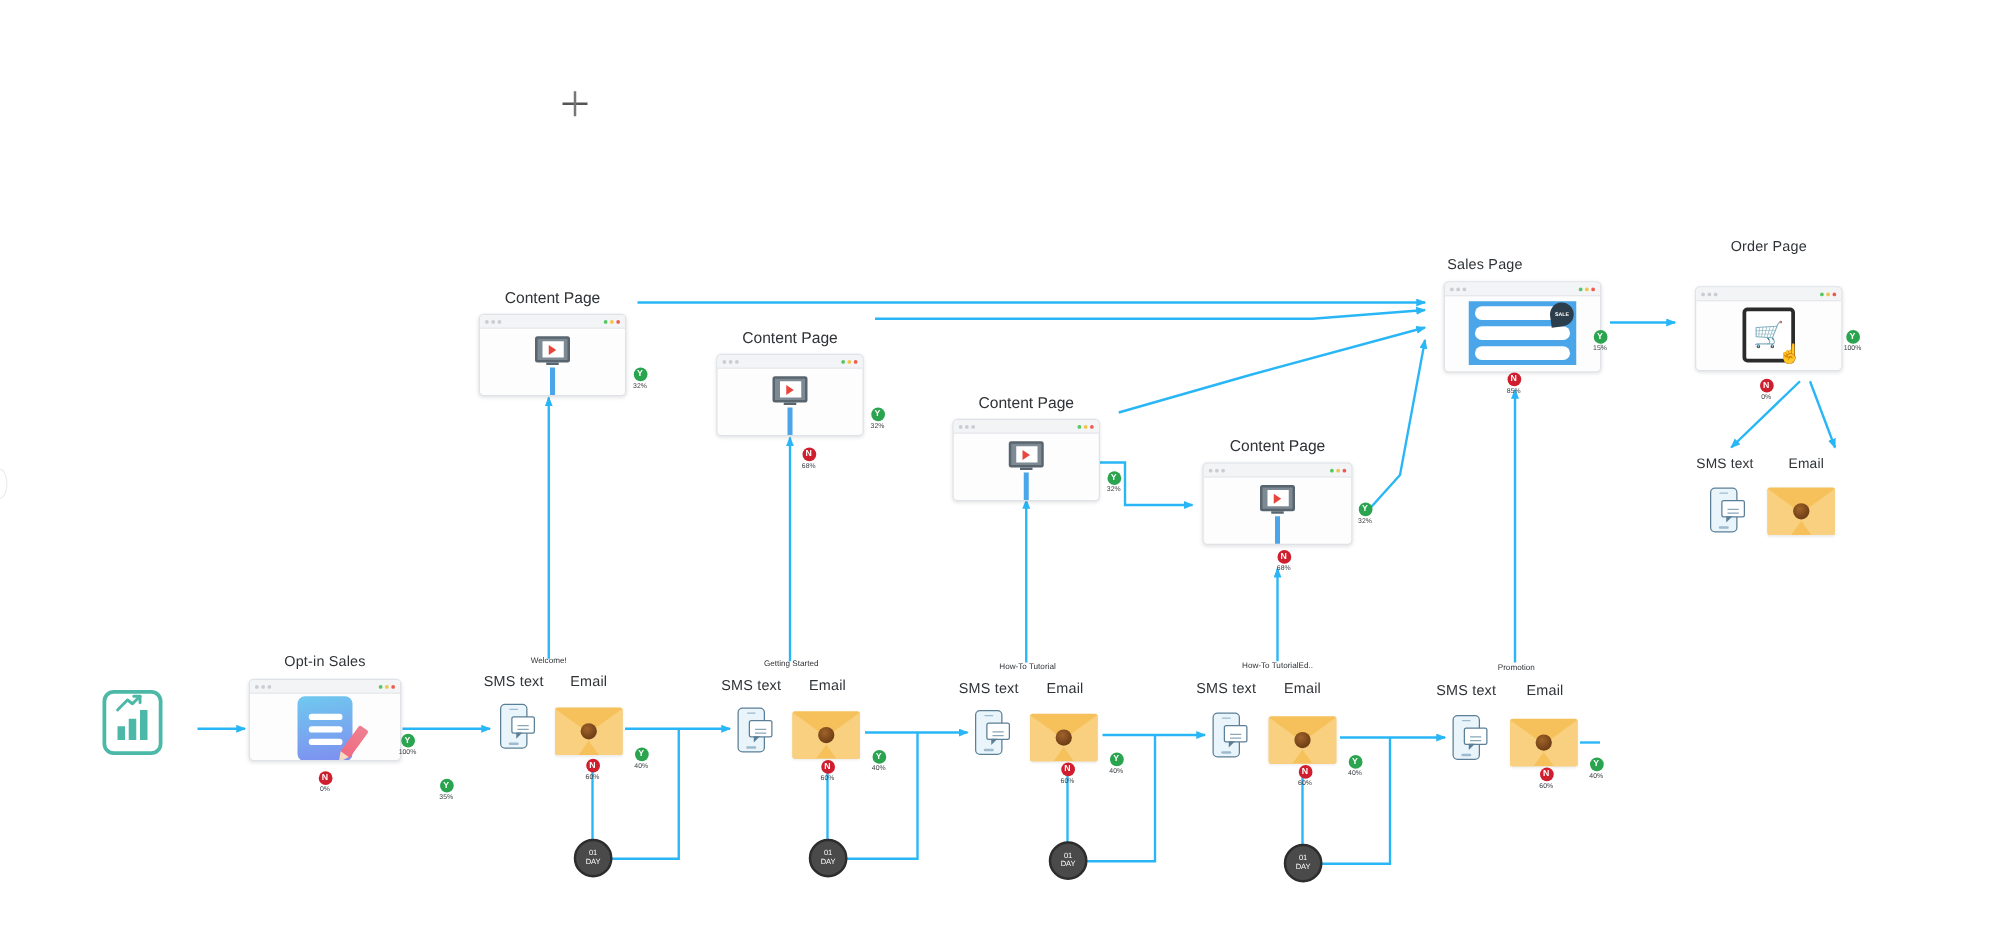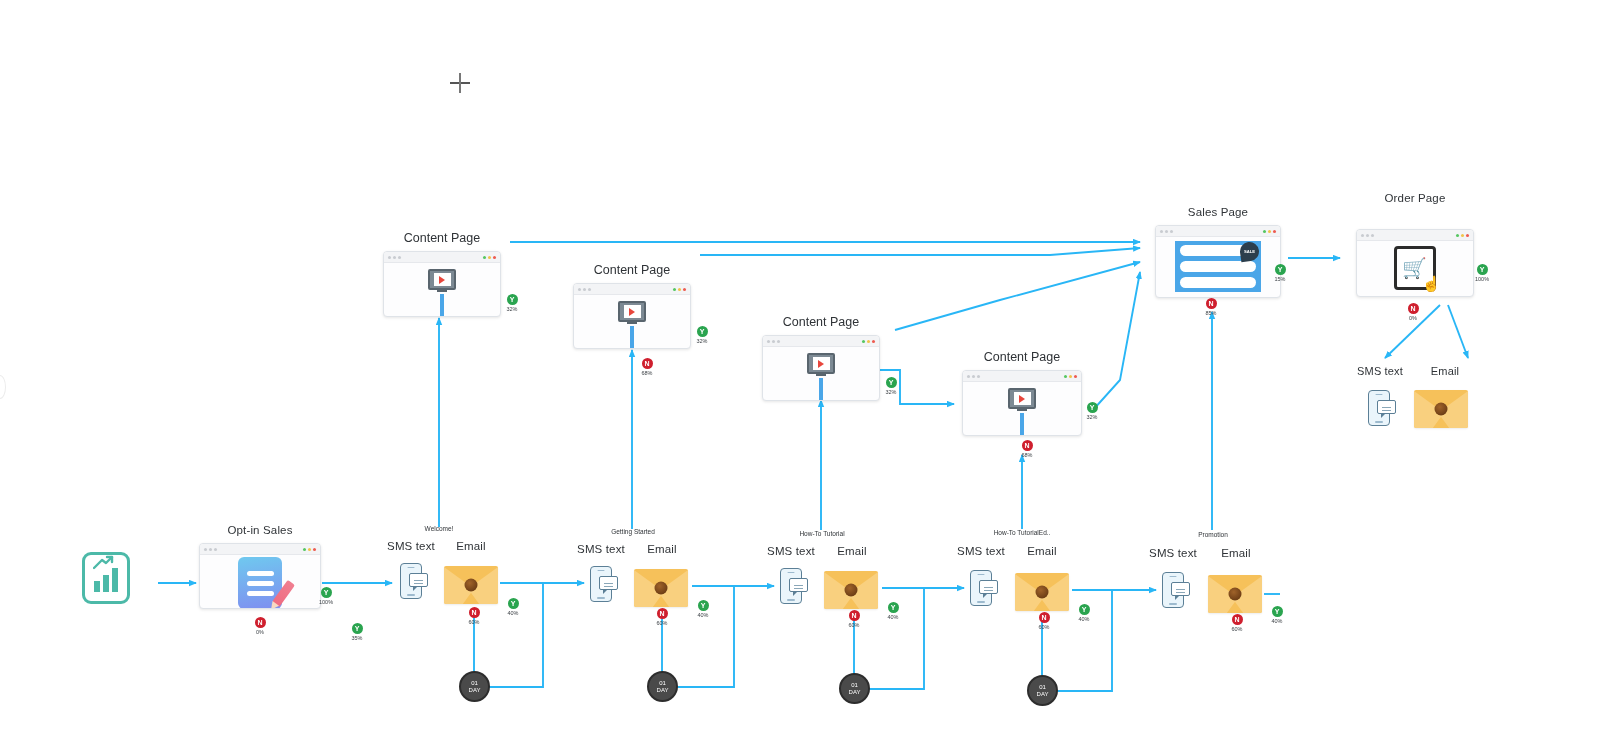--- a/index.html
+++ b/index.html
@@ -505,21 +505,21 @@
   </div>
   <div class="badge" style="left:1077px; top:396px;">
     <div class="circ y">Y</div>
     <div class="pct">32%</div>
   </div>
   <div class="badge" style="left:1012px; top:434px;">
     <div class="circ n">N</div>
     <div class="pct">68%</div>
   </div>
 
-  <div class="title" style="left:1155px; top:206px; width:126px;">Sales Page</div>
+  <div class="title" style="left:1125px; top:206px; width:126px;">Sales Page</div>
   <div class="node win" style="left:1155px; top:225px; width:126px; height:73px;">
     <div class="win-bar">
       <div class="dots-l">
           <span class="dot"></span>
           <span class="dot"></span>
           <span class="dot"></span>
         </div>
       <div class="dots-r">
           <span class="dot g"></span>
           <span class="dot y"></span>

